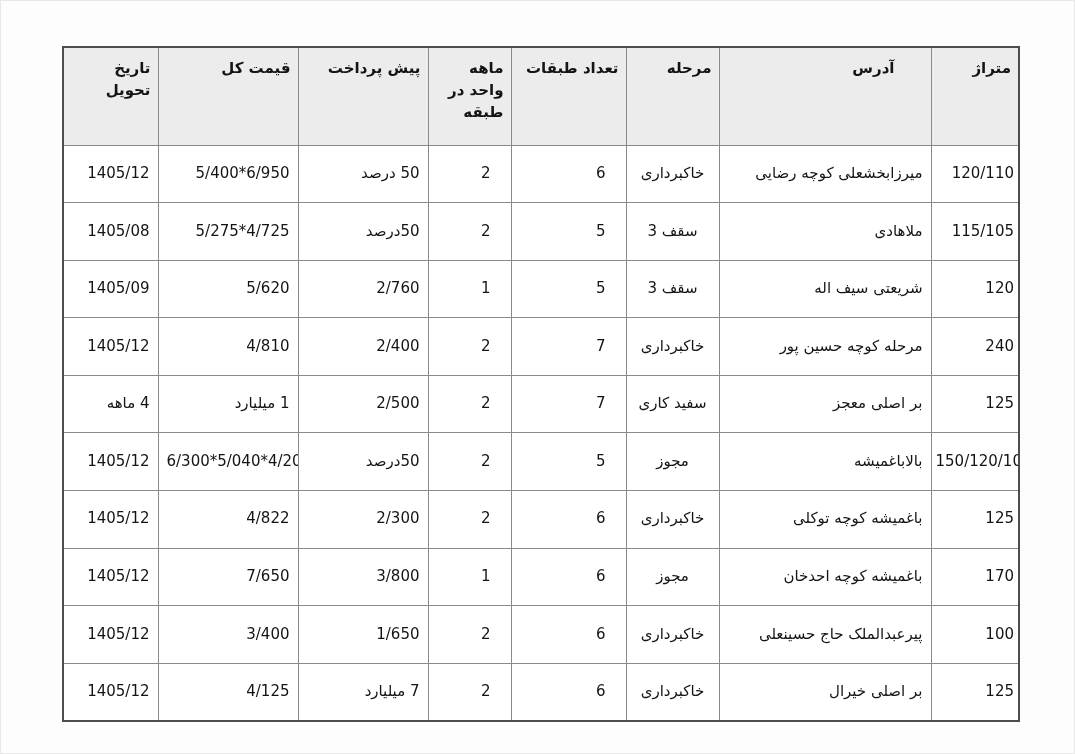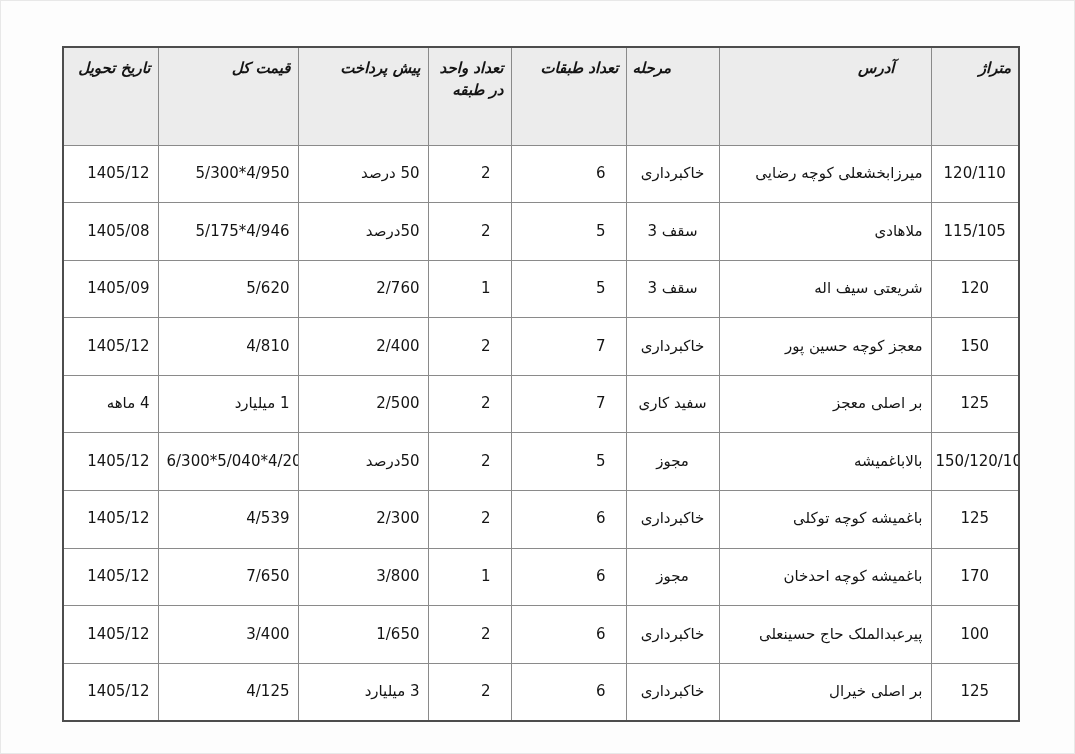--- a/index.html
+++ b/index.html
@@ -45,34 +45,33 @@
   col.c-total{width:140px;}
   col.c-delivery{width:95px;}
 
   .listing thead tr{height:98px;}
   .listing thead th{
     background:var(--header-bg);
     font-weight:bold;
     vertical-align:top;
     text-align:right;
     padding:10px 7px 9px 6px;
-    font-style:italic;
   }
   .listing thead th:nth-child(2){padding-right:36px;}
-  .listing thead th:nth-child(3){text-align:left;}
+  .listing thead th:nth-child(3){text-align:right;}
 
   .listing tbody tr{height:57.6px;}
   .listing tbody td{
     background:#ffffff;
     vertical-align:middle;
     text-align:right;
     padding:0 8px;
     unicode-bidi:plaintext; 
   }
-  .listing tbody td:nth-child(1){text-align:center;padding:0 4px;}
+  .listing tbody td:nth-child(1){padding:0 4px;}
   .listing tbody td:nth-child(3){text-align:center;padding:0 4px;}
   .listing tbody td:nth-child(4){padding-left:4px;padding-right:20px;}
   .listing tbody td:nth-child(5){padding-left:4px;padding-right:20px;}
 </style>
 </head>
 <body>
 
 <div class="canvas">
   <table class="listing">
     <colgroup>
@@ -84,60 +83,60 @@
       <col class="c-down">
       <col class="c-total">
       <col class="c-delivery">
     </colgroup>
     <thead>
       <tr id="header-row">
           <th>متراژ</th>
           <th>آدرس</th>
           <th>مرحله</th>
           <th>تعداد طبقات</th>
-          <th>تعداد واحد در طبقه</th>
+          <th>ماهه واحد در طبقه</th>
           <th>پیش پرداخت</th>
           <th>قیمت کل</th>
           <th>تاریخ تحویل</th>
         </tr>
     </thead>
     <tbody id="table-body">
         <tr>
           <td>120/110</td>
           <td>میرزابخشعلی کوچه رضایی</td>
           <td>خاکبرداری</td>
           <td>6</td>
           <td>2</td>
           <td>50 درصد</td>
-          <td>5/300*4/950</td>
+          <td>5/400*6/950</td>
           <td>1405/12</td>
         </tr>
         <tr>
           <td>115/105</td>
           <td>ملاهادی</td>
           <td>سقف 3</td>
           <td>5</td>
           <td>2</td>
           <td>50درصد</td>
-          <td>5/175*4/946</td>
+          <td>5/275*4/725</td>
           <td>1405/08</td>
         </tr>
         <tr>
           <td>120</td>
           <td>شریعتی سیف اله</td>
           <td>سقف 3</td>
           <td>5</td>
           <td>1</td>
           <td>2/760</td>
           <td>5/620</td>
           <td>1405/09</td>
         </tr>
         <tr>
-          <td>150</td>
-          <td>معجز کوچه حسین پور</td>
+          <td>240</td>
+          <td>مرحله کوچه حسین پور</td>
           <td>خاکبرداری</td>
           <td>7</td>
           <td>2</td>
           <td>2/400</td>
           <td>4/810</td>
           <td>1405/12</td>
         </tr>
         <tr>
           <td>125</td>
           <td>بر اصلی معجز</td>
@@ -158,21 +157,21 @@
           <td>6/300*5/040*4/200</td>
           <td>1405/12</td>
         </tr>
         <tr>
           <td>125</td>
           <td>باغمیشه کوچه توکلی</td>
           <td>خاکبرداری</td>
           <td>6</td>
           <td>2</td>
           <td>2/300</td>
-          <td>4/539</td>
+          <td>4/822</td>
           <td>1405/12</td>
         </tr>
         <tr>
           <td>170</td>
           <td>باغمیشه کوچه احدخان</td>
           <td>مجوز</td>
           <td>6</td>
           <td>1</td>
           <td>3/800</td>
           <td>7/650</td>
@@ -187,19 +186,19 @@
           <td>1/650</td>
           <td>3/400</td>
           <td>1405/12</td>
         </tr>
         <tr>
           <td>125</td>
           <td>بر اصلی خیرال</td>
           <td>خاکبرداری</td>
           <td>6</td>
           <td>2</td>
-          <td>3 میلیارد</td>
+          <td>7 میلیارد</td>
           <td>4/125</td>
           <td>1405/12</td>
         </tr>
       </tbody>
   </table>
 </div>
 
 </body></html>

